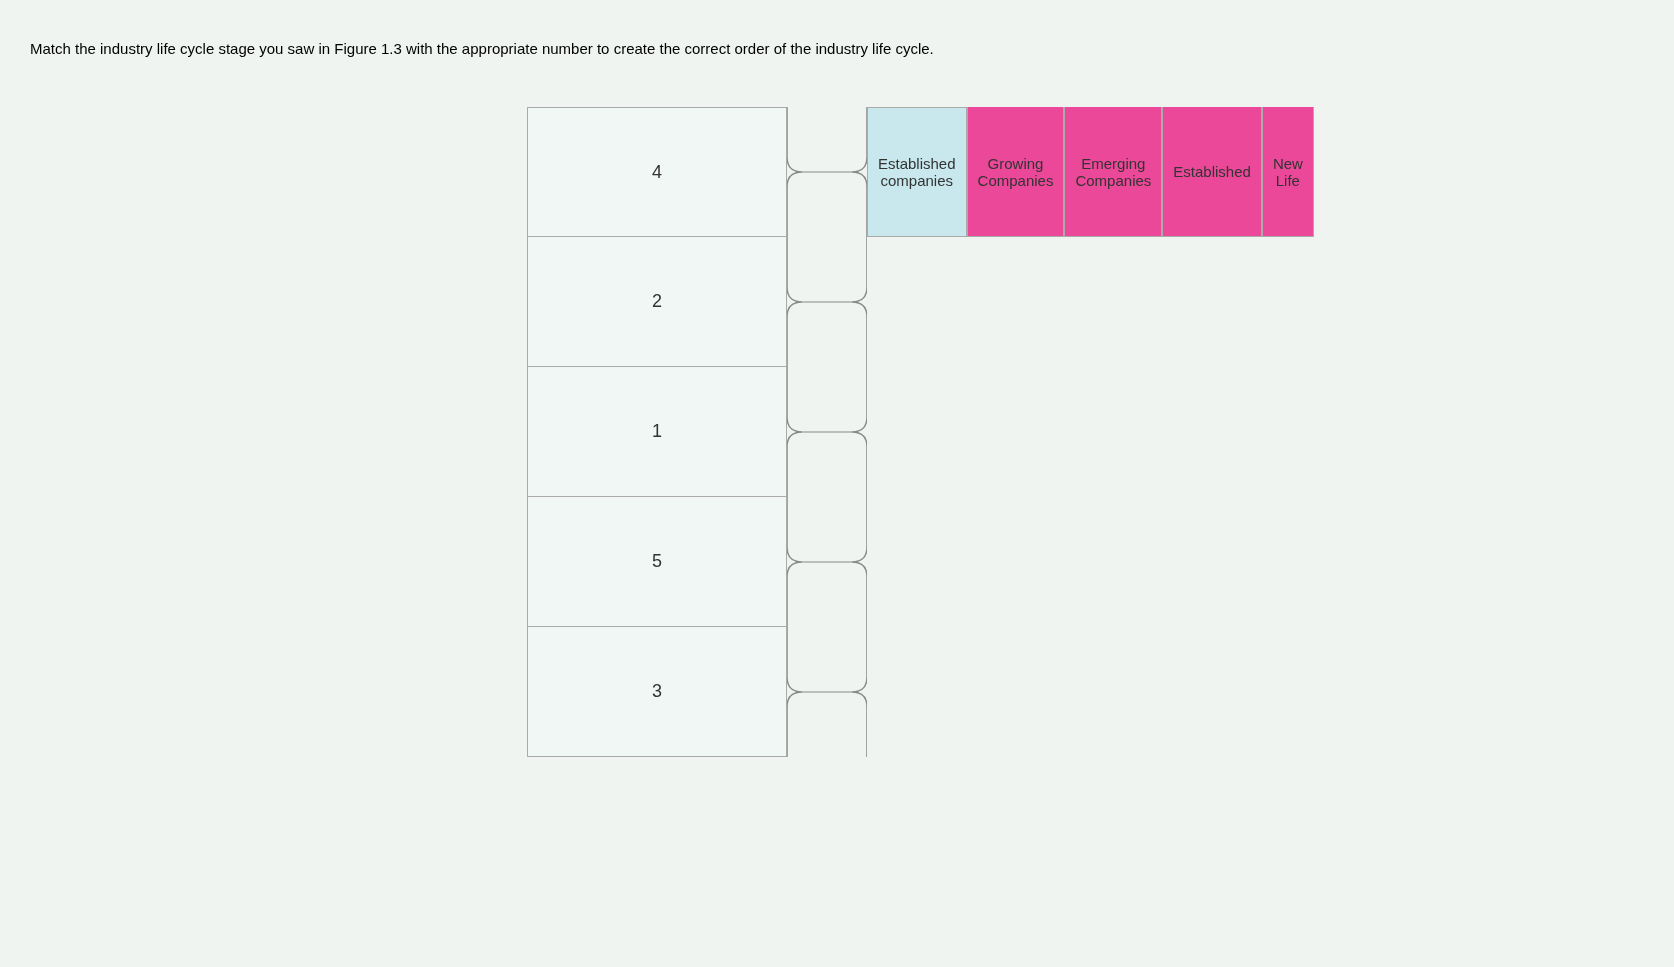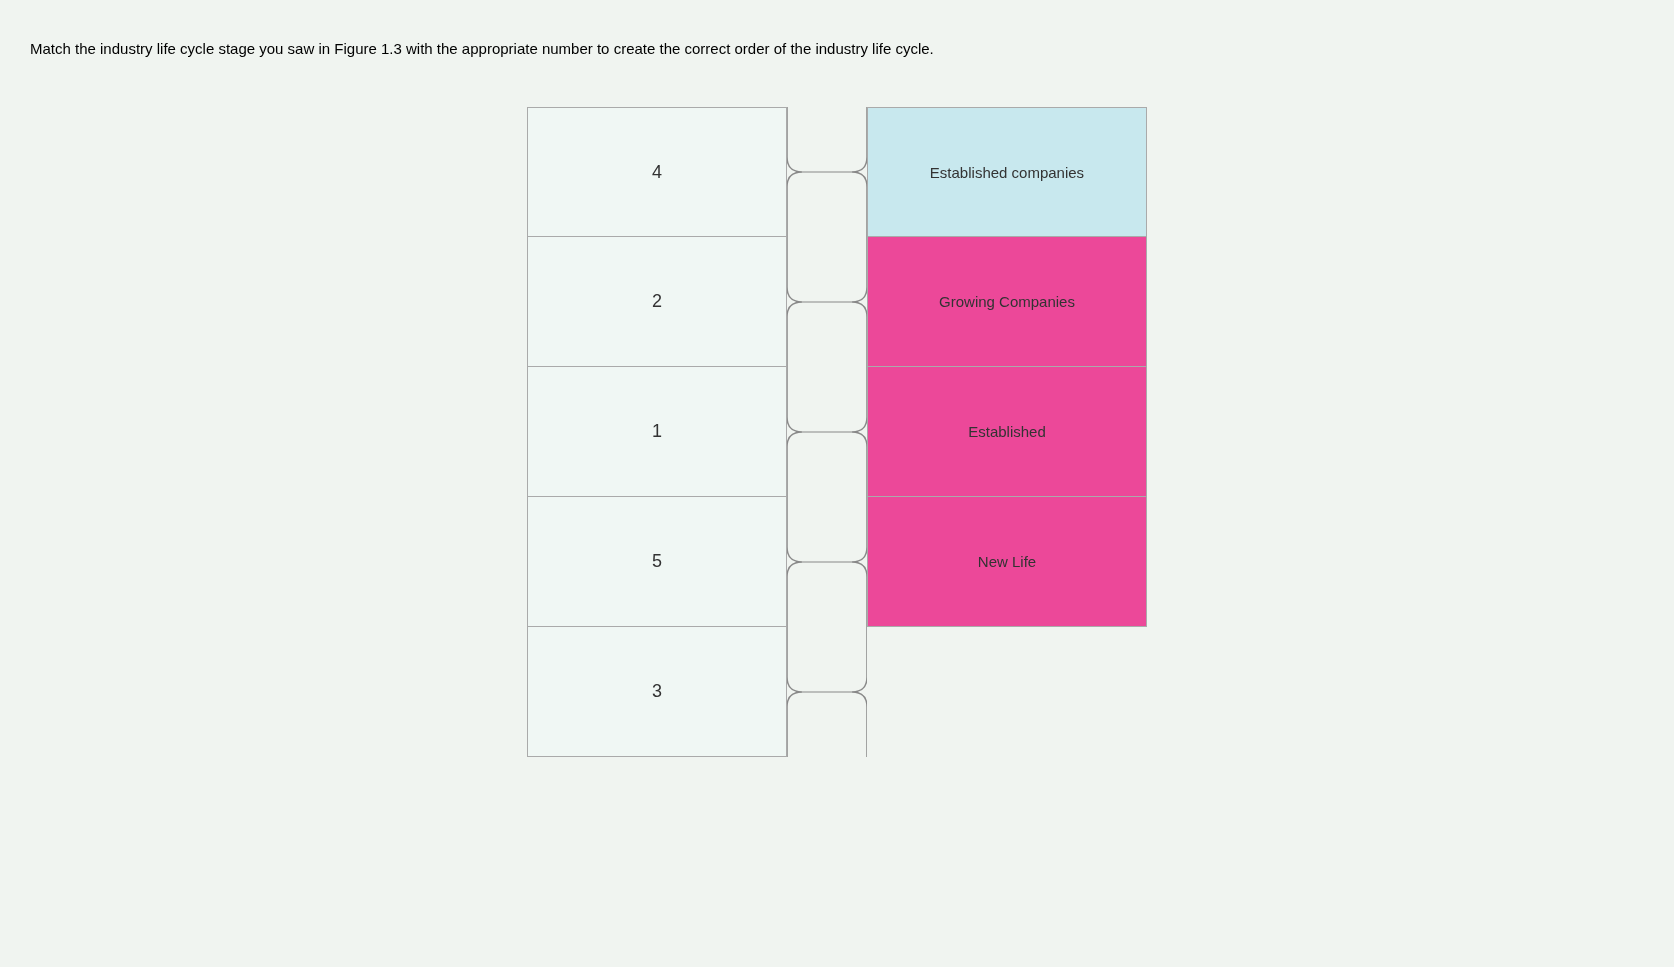--- a/index.html
+++ b/index.html
@@ -52,21 +52,21 @@
     .connector-cell {
       height: 130px;
       display: flex;
       align-items: center;
       justify-content: center;
       position: relative;
     }
     
     .right-column {
       display: flex;
-      flex-direction: column;
+      flex-direction: row;
       width: 280px;
     }
     .right-box {
       width: 100%;
       height: 130px;
       border: 1.5px solid #aaa;
       background: #ec4899;
       display: flex;
       align-items: center;
       justify-content: center;
@@ -132,16 +132,17 @@
           <path d="M 0 0 L 0 50 Q 0 65 15 65 Q 0 65 0 80 L 0 130" stroke="#888" stroke-width="1.5" fill="none"></path>
           <path d="M 15 65 L 65 65" stroke="#888" stroke-width="1" fill="none"></path>
           <path d="M 80 0 L 80 50 Q 80 65 65 65 Q 80 65 80 80 L 80 130" stroke="#888" stroke-width="1.5" fill="none"></path>
         </svg>
       </div>
     </div>
 
   <div class="right-column">
   <div class="right-box highlighted">Established companies</div>
       <div class="right-box">Growing Companies</div>
+      <div class="right-box">Emerging Companies</div>
       <div class="right-box">Established</div>
       <div class="right-box">New Life</div>
     </div>
 </div>
 
 </body></html>

